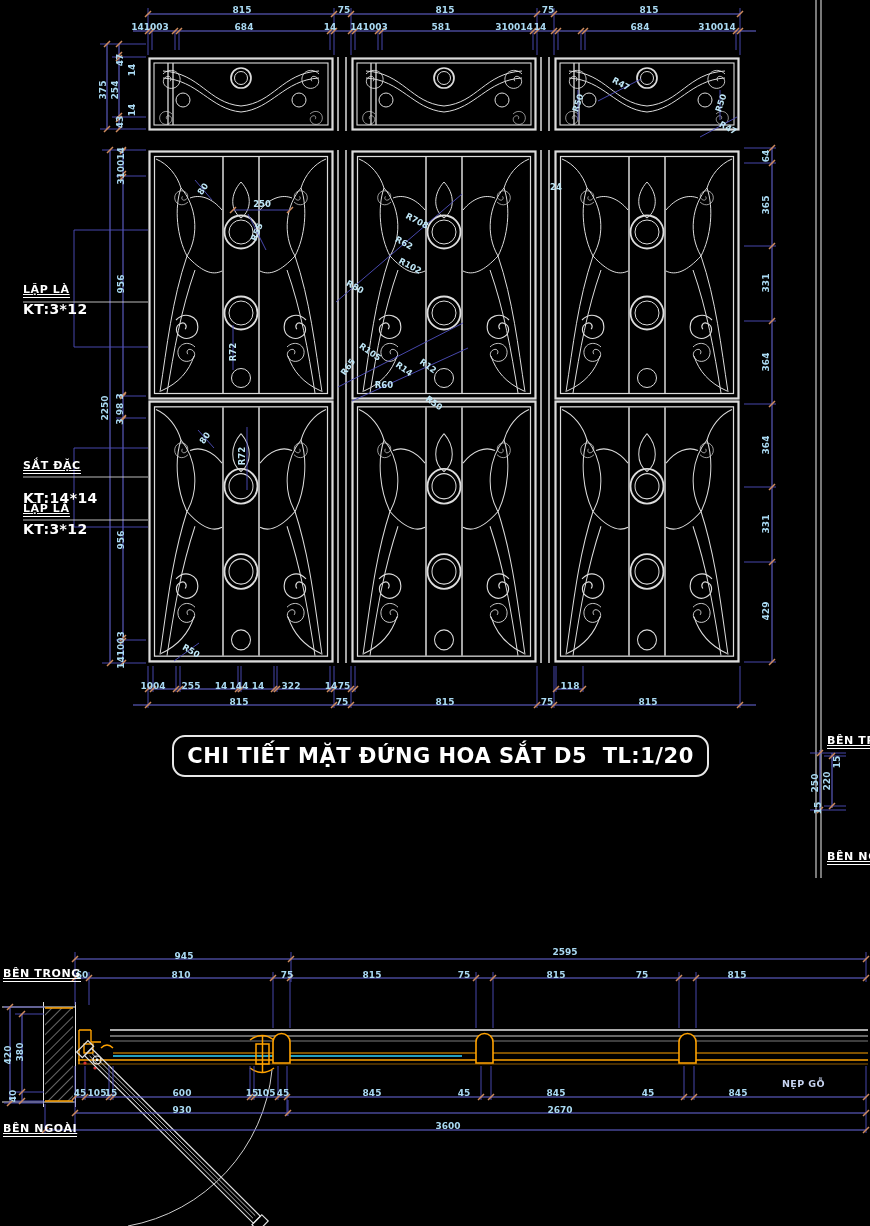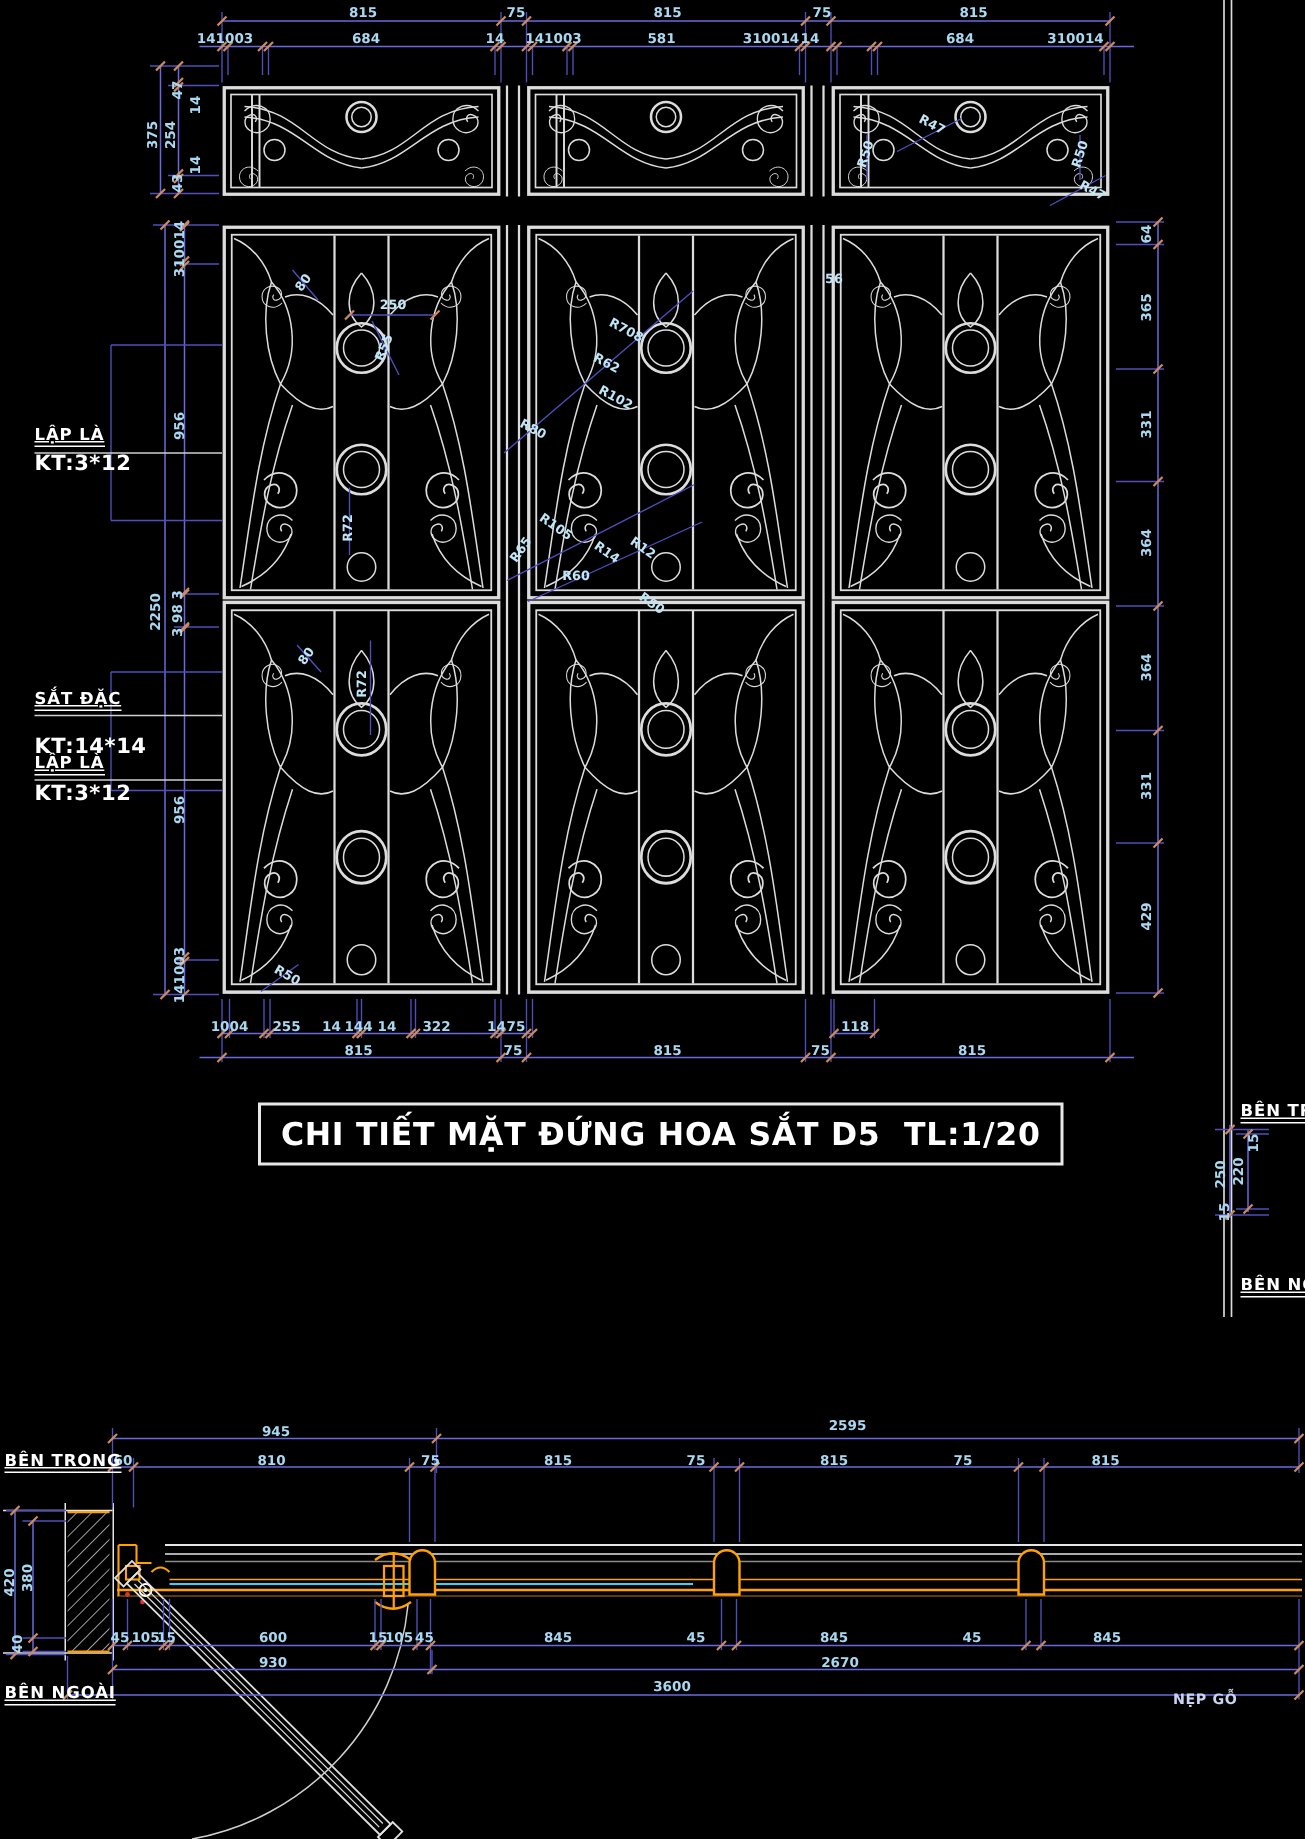--- a/index.html
+++ b/index.html
@@ -346,21 +346,21 @@
       <span class="ann call" style="left: 721px; top: 103px; transform: translate(-50%, -50%) rotate(-72deg);">R50</span>
       <span class="ann call" style="left: 728px; top: 128px; transform: translate(-50%, -50%) rotate(28deg);">R47</span>
       <span class="ann call" style="left: 203px; top: 189px; transform: translate(-50%, -50%) rotate(-55deg);">80</span>
       <span class="ann call" style="left: 262px; top: 204px; transform: translate(-50%, -50%);">250</span>
       <span class="ann call" style="left: 257px; top: 232px; transform: translate(-50%, -50%) rotate(-68deg);">R55</span>
       <span class="ann call" style="left: 233px; top: 352px; transform: translate(-50%, -50%) rotate(-90deg);">R72</span>
       <span class="ann call" style="left: 355px; top: 287px; transform: translate(-50%, -50%) rotate(28deg);">R80</span>
       <span class="ann call" style="left: 417px; top: 221px; transform: translate(-50%, -50%) rotate(28deg);">R708</span>
       <span class="ann call" style="left: 404px; top: 243px; transform: translate(-50%, -50%) rotate(28deg);">R62</span>
       <span class="ann call" style="left: 410px; top: 266px; transform: translate(-50%, -50%) rotate(28deg);">R102</span>
-      <span class="ann call" style="left: 556px; top: 187px; transform: translate(-50%, -50%);">56</span>
+      <span class="ann call" style="left: 556px; top: 187px; transform: translate(-50%, -50%);">24</span>
       <span class="ann call" style="left: 370px; top: 352px; transform: translate(-50%, -50%) rotate(35deg);">R105</span>
       <span class="ann call" style="left: 348px; top: 367px; transform: translate(-50%, -50%) rotate(-55deg);">R65</span>
       <span class="ann call" style="left: 404px; top: 369px; transform: translate(-50%, -50%) rotate(35deg);">R14</span>
       <span class="ann call" style="left: 428px; top: 366px; transform: translate(-50%, -50%) rotate(35deg);">R12</span>
       <span class="ann call" style="left: 384px; top: 385px; transform: translate(-50%, -50%);">R60</span>
       <span class="ann call" style="left: 434px; top: 403px; transform: translate(-50%, -50%) rotate(35deg);">R50</span>
       <span class="ann call" style="left: 205px; top: 438px; transform: translate(-50%, -50%) rotate(-55deg);">80</span>
       <span class="ann call" style="left: 242px; top: 456px; transform: translate(-50%, -50%) rotate(-90deg);">R72</span>
       <span class="ann call" style="left: 191px; top: 651px; transform: translate(-50%, -50%) rotate(30deg);">R50</span>
       <span class="ann dim" style="left: 184px; top: 956px; transform: translate(-50%, -50%);">945</span>
@@ -386,23 +386,23 @@
       <span class="ann dim" style="left: 372px; top: 1093px; transform: translate(-50%, -50%);">845</span>
       <span class="ann dim" style="left: 464px; top: 1093px; transform: translate(-50%, -50%);">45</span>
       <span class="ann dim" style="left: 556px; top: 1093px; transform: translate(-50%, -50%);">845</span>
       <span class="ann dim" style="left: 648px; top: 1093px; transform: translate(-50%, -50%);">45</span>
       <span class="ann dim" style="left: 738px; top: 1093px; transform: translate(-50%, -50%);">845</span>
       <span class="ann dim" style="left: 182px; top: 1110px; transform: translate(-50%, -50%);">930</span>
       <span class="ann dim" style="left: 560px; top: 1110px; transform: translate(-50%, -50%);">2670</span>
       <span class="ann dim" style="left: 448px; top: 1126px; transform: translate(-50%, -50%);">3600</span>
       <span class="ann wl" style="left: 3px; top: 975px; transform: translate(0px, -50%);">BÊN TRONG</span>
       <span class="ann wl" style="left: 3px; top: 1130px; transform: translate(0px, -50%);">BÊN NGOÀI</span>
-      <span class="ann wn" style="left: 782px; top: 1134px; transform: translate(0px, -50%);">NẸP GỖ</span>
+      <span class="ann wn" style="left: 782px; top: 1084px; transform: translate(0px, -50%);">NẸP GỖ</span>
       <span class="ann wl" style="left: 827px; top: 742px; transform: translate(0px, -50%);">BÊN TRONG</span>
       <span class="ann wl" style="left: 827px; top: 858px; transform: translate(0px, -50%);">BÊN NGOÀI</span>
       <span class="ann dim" style="left: 815px; top: 783px; transform: translate(-50%, -50%) rotate(-90deg);">250</span>
       <span class="ann dim" style="left: 827px; top: 781px; transform: translate(-50%, -50%) rotate(-90deg);">220</span>
       <span class="ann dim" style="left: 837px; top: 762px; transform: translate(-50%, -50%) rotate(-90deg);">15</span>
       <span class="ann dim" style="left: 818px; top: 808px; transform: translate(-50%, -50%) rotate(-90deg);">15</span>
     </div>
 
-  <div class="title-box" style="left:172px;top:735px;width:537px;height:42px;">CHI TIẾT MẶT ĐỨNG HOA SẮT D5  TL:1/20</div>
+  <div class="title-box" style="left:172px;top:735px;width:537px;height:42px;border-radius:13px;">CHI TIẾT MẶT ĐỨNG HOA SẮT D5  TL:1/20</div>
 </div>
 
 </body></html>

